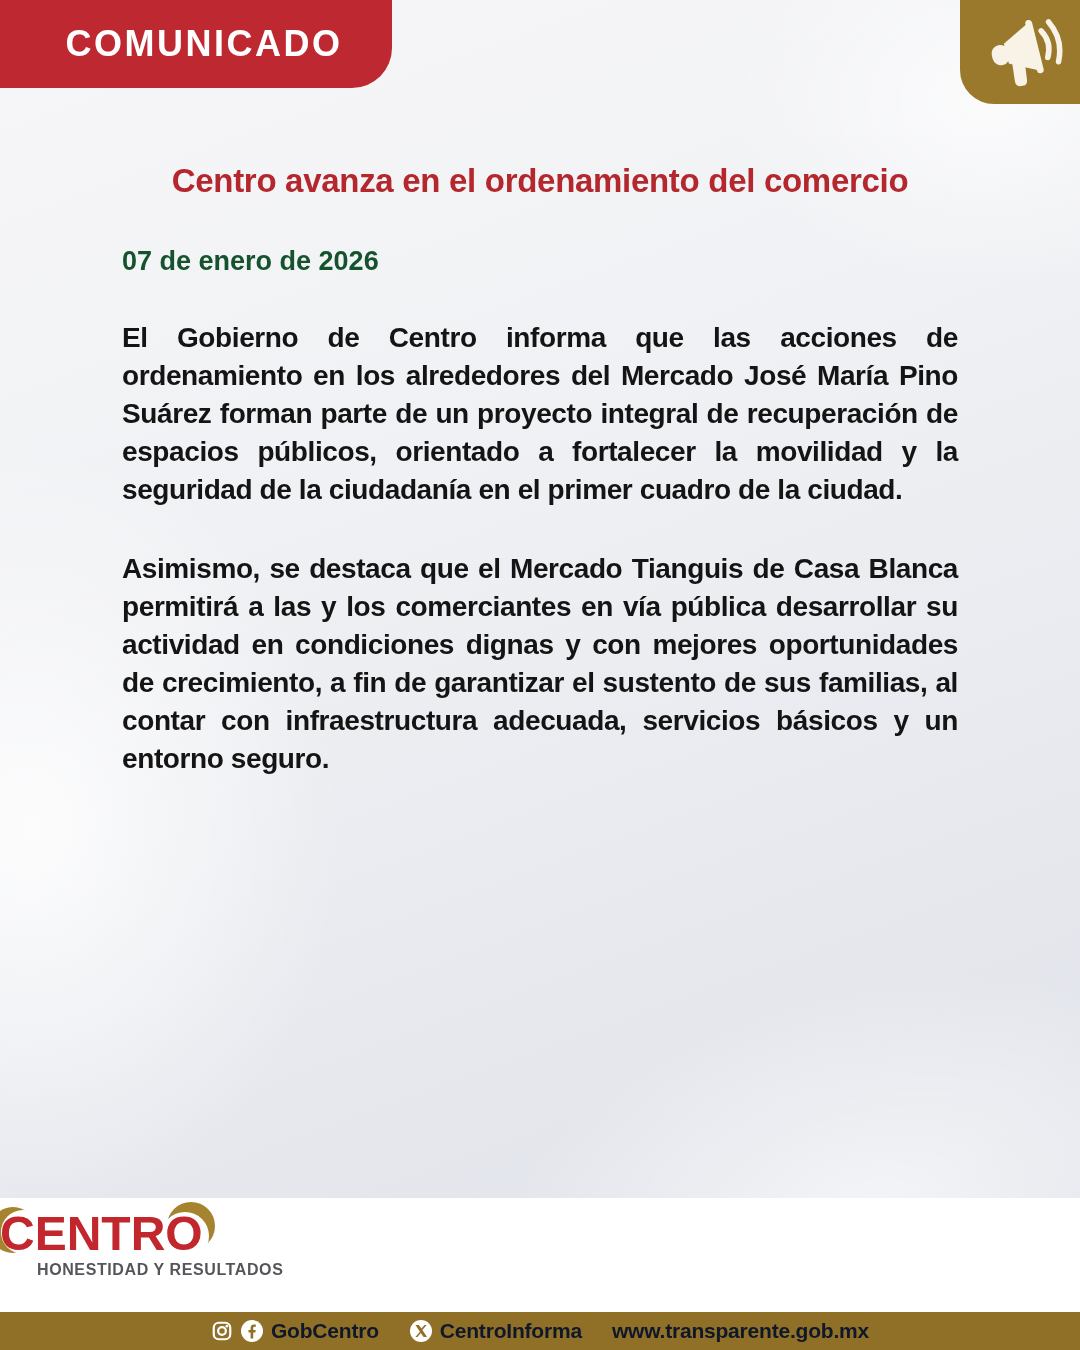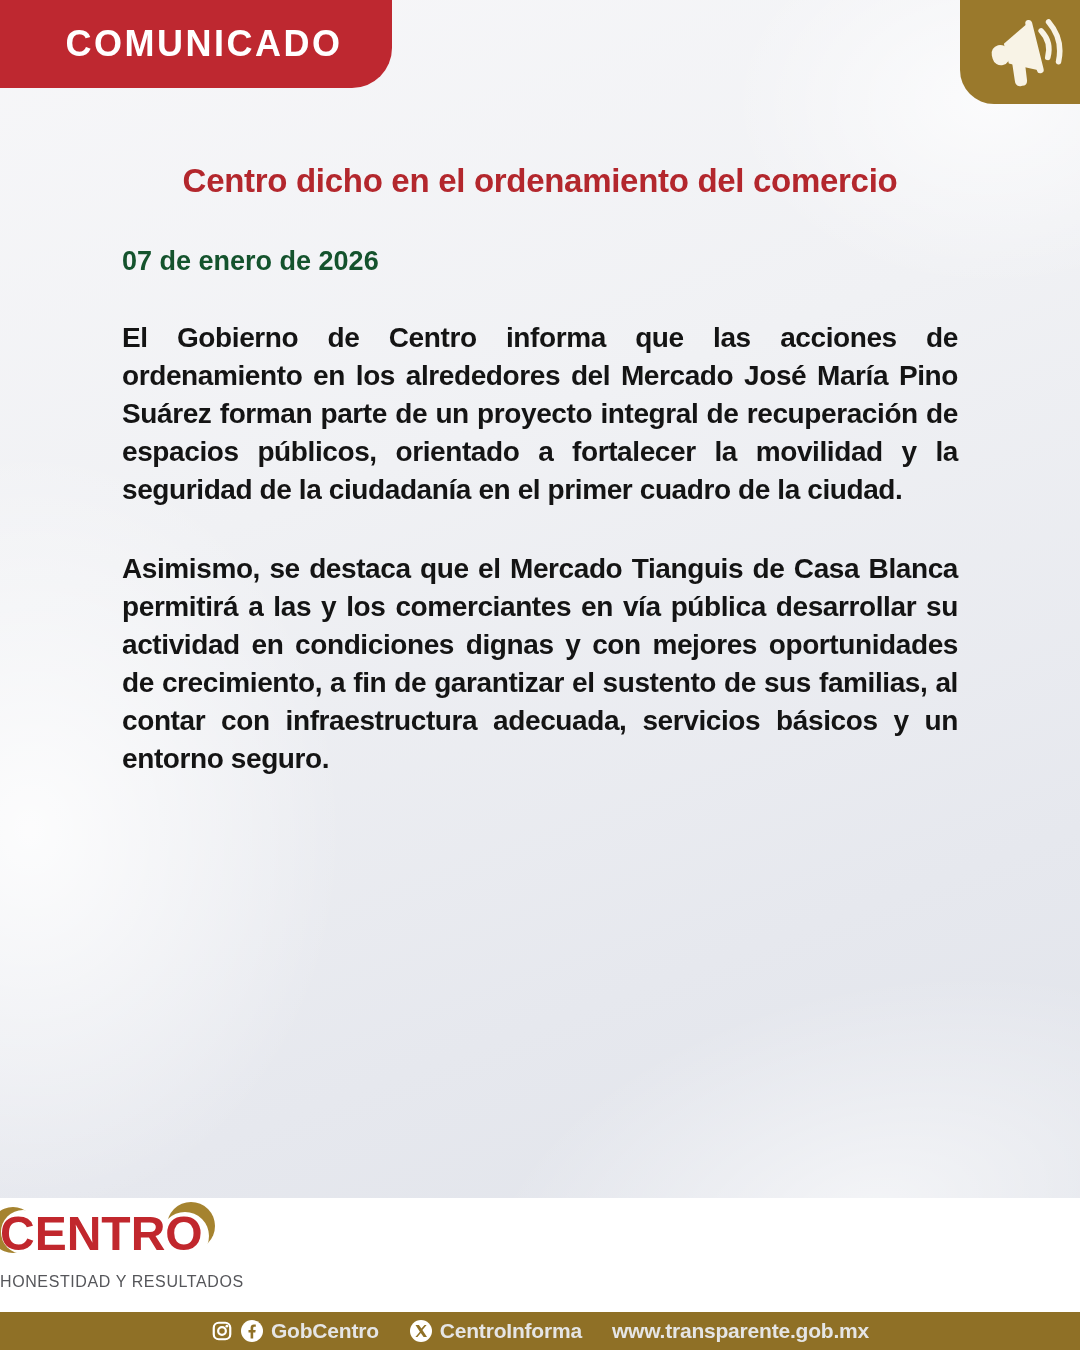--- a/index.html
+++ b/index.html
@@ -101,38 +101,38 @@
   }
   .swoosh-o {
     right:-12px; top:-8px; width:48px; height:48px; border-radius:50%;
     background:#a5832f;
   }
   .swoosh-o::after {
     content:''; position:absolute; left:-6px; top:10px; width:48px; height:48px;
     border-radius:50%; background:#ffffff;
   }
   .logo-tagline {
-    margin-top:16px;
-    color:#55565a; font-size:16px; font-weight:400; letter-spacing:0.6px;
+    margin-top:4px;
+    color:#55565a; font-size:16px; font-weight:700; letter-spacing:0.6px;padding-left:37px;
   }
   .logo-period {
     margin-top:5px;
     color:#c1272d; font-size:19px; font-weight:900; letter-spacing:2px;
   }
 
   
   .footer-bar {
     position:absolute; left:0; right:0; bottom:0; z-index:5;
     height:38px; background:#8f7026;
     display:flex; align-items:center; justify-content:center;
     gap:30px;
   }
   .footer-group { display:flex; align-items:center; gap:7px; }
   .footer-label {
-    color:#e5e5e5; font-size:21px; font-weight:800; letter-spacing:-0.2px;
+    color:#0f172a; font-size:21px; font-weight:800; letter-spacing:-0.2px;
   }
   .footer-bar svg { display:block; }
 </style>
 </head>
 <body>
 
 <div class="swirl swirl-a"></div>
 <div class="swirl swirl-b"></div>
 <div class="swirl swirl-c"></div>
 <div class="white-zone"></div>
@@ -154,21 +154,21 @@
         <g stroke="#f8f3e6" stroke-width="6.5" fill="none" stroke-linecap="round">
           <path d="M80 30 Q89 46 80 62"></path>
           <path d="M91 22 Q103 46 91 70"></path>
         </g>
       </g>
     </svg>
   </span>
 </div>
 
 <div class="content">
-  <h1 class="doc-title">Centro dicho en el ordenamiento del comercio</h1>
+  <h1 class="doc-title">Centro avanza en el ordenamiento del comercio</h1>
   <div class="doc-date">07 de enero de 2026</div>
   <p class="doc-par">El Gobierno de Centro informa que las acciones de ordenamiento en los alrededores del Mercado José María Pino Suárez forman parte de un proyecto integral de recuperación de espacios públicos, orientado a fortalecer la movilidad y la seguridad de la ciudadanía en el primer cuadro de la ciudad.</p>
   <p class="doc-par">Asimismo, se destaca que el Mercado Tianguis de Casa Blanca permitirá a las y los comerciantes en vía pública desarrollar su actividad en condiciones dignas y con mejores oportunidades de crecimiento, a fin de garantizar el sustento de sus familias, al contar con infraestructura adecuada, servicios básicos y un entorno seguro.</p>
 </div>
 
 <div class="logo-block">
   <div class="logo-name-wrap">
     <span class="logo-swoosh swoosh-c"></span>
     <span class="logo-swoosh swoosh-o"></span>
     <div class="logo-name">CENTRO</div>

